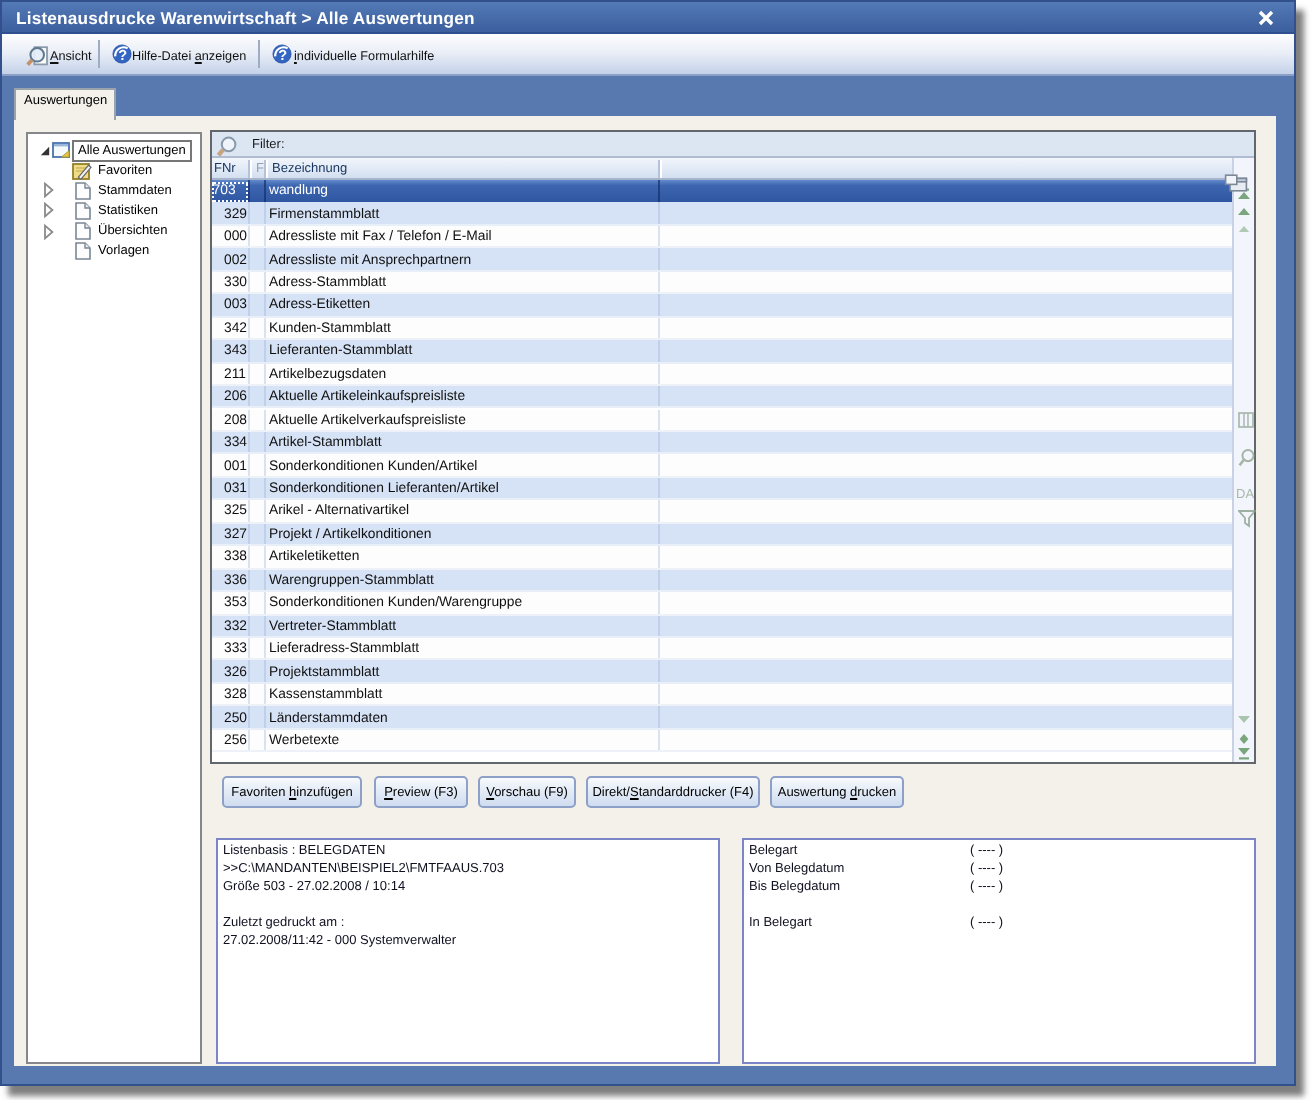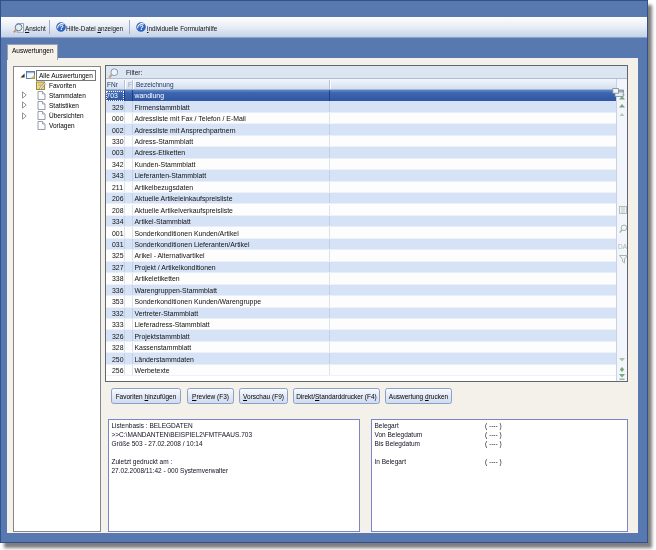--- a/index.html
+++ b/index.html
@@ -61,20 +61,28 @@
   border:1px solid #8da0c8; border-radius:2.5px; font-size:6.5px; color:#000; text-align:center; padding-top:4px; }
 
 .info { position:absolute; top:361px; height:113px; background:#fff; border:1px solid #7c85c6;
   font-size:6.5px; color:#101020; }
 .iline { position:absolute; left:2.5px; white-space:pre; }
 u { text-decoration:underline; }
 </style>
 </head>
 <body>
 <div class="win">
+  <div class="titlebar">
+    <div class="txt">Listenausdrucke Warenwirtschaft &gt; Alle Auswertungen</div>
+    <div class="x">
+        <svg width="8" height="8" viewBox="0 0 8 8">
+          <path d="M1 1 L7 7 M7 1 L1 7" stroke="#fff" stroke-width="1.7"></path>
+        </svg>
+      </div>
+  </div>
   <div class="toolbar">
     <div class="tbicon" style="left:12px; top:5.5px;">
         <svg width="11" height="10" viewBox="0 0 11 10">
           <rect x="4.2" y="0.6" width="6.3" height="8.6" fill="#fdfdfb" stroke="#8a9aab" stroke-width="0.9"></rect>
           <path d="M5.6 2.5 L9 2.5 M5.6 4 L9 4" stroke="#b8c4d0" stroke-width="0.5"></path>
           <circle cx="5.6" cy="4.4" r="3.4" fill="#e4eef8" fill-opacity="0.9" stroke="#60798f" stroke-width="1"></circle>
           <path d="M3 7 L0.8 9.3" stroke="#c4936a" stroke-width="1.9"></path>
         </svg>
       </div>
     <div class="tbtxt" style="left:24px;"><u>A</u>nsicht</div>

